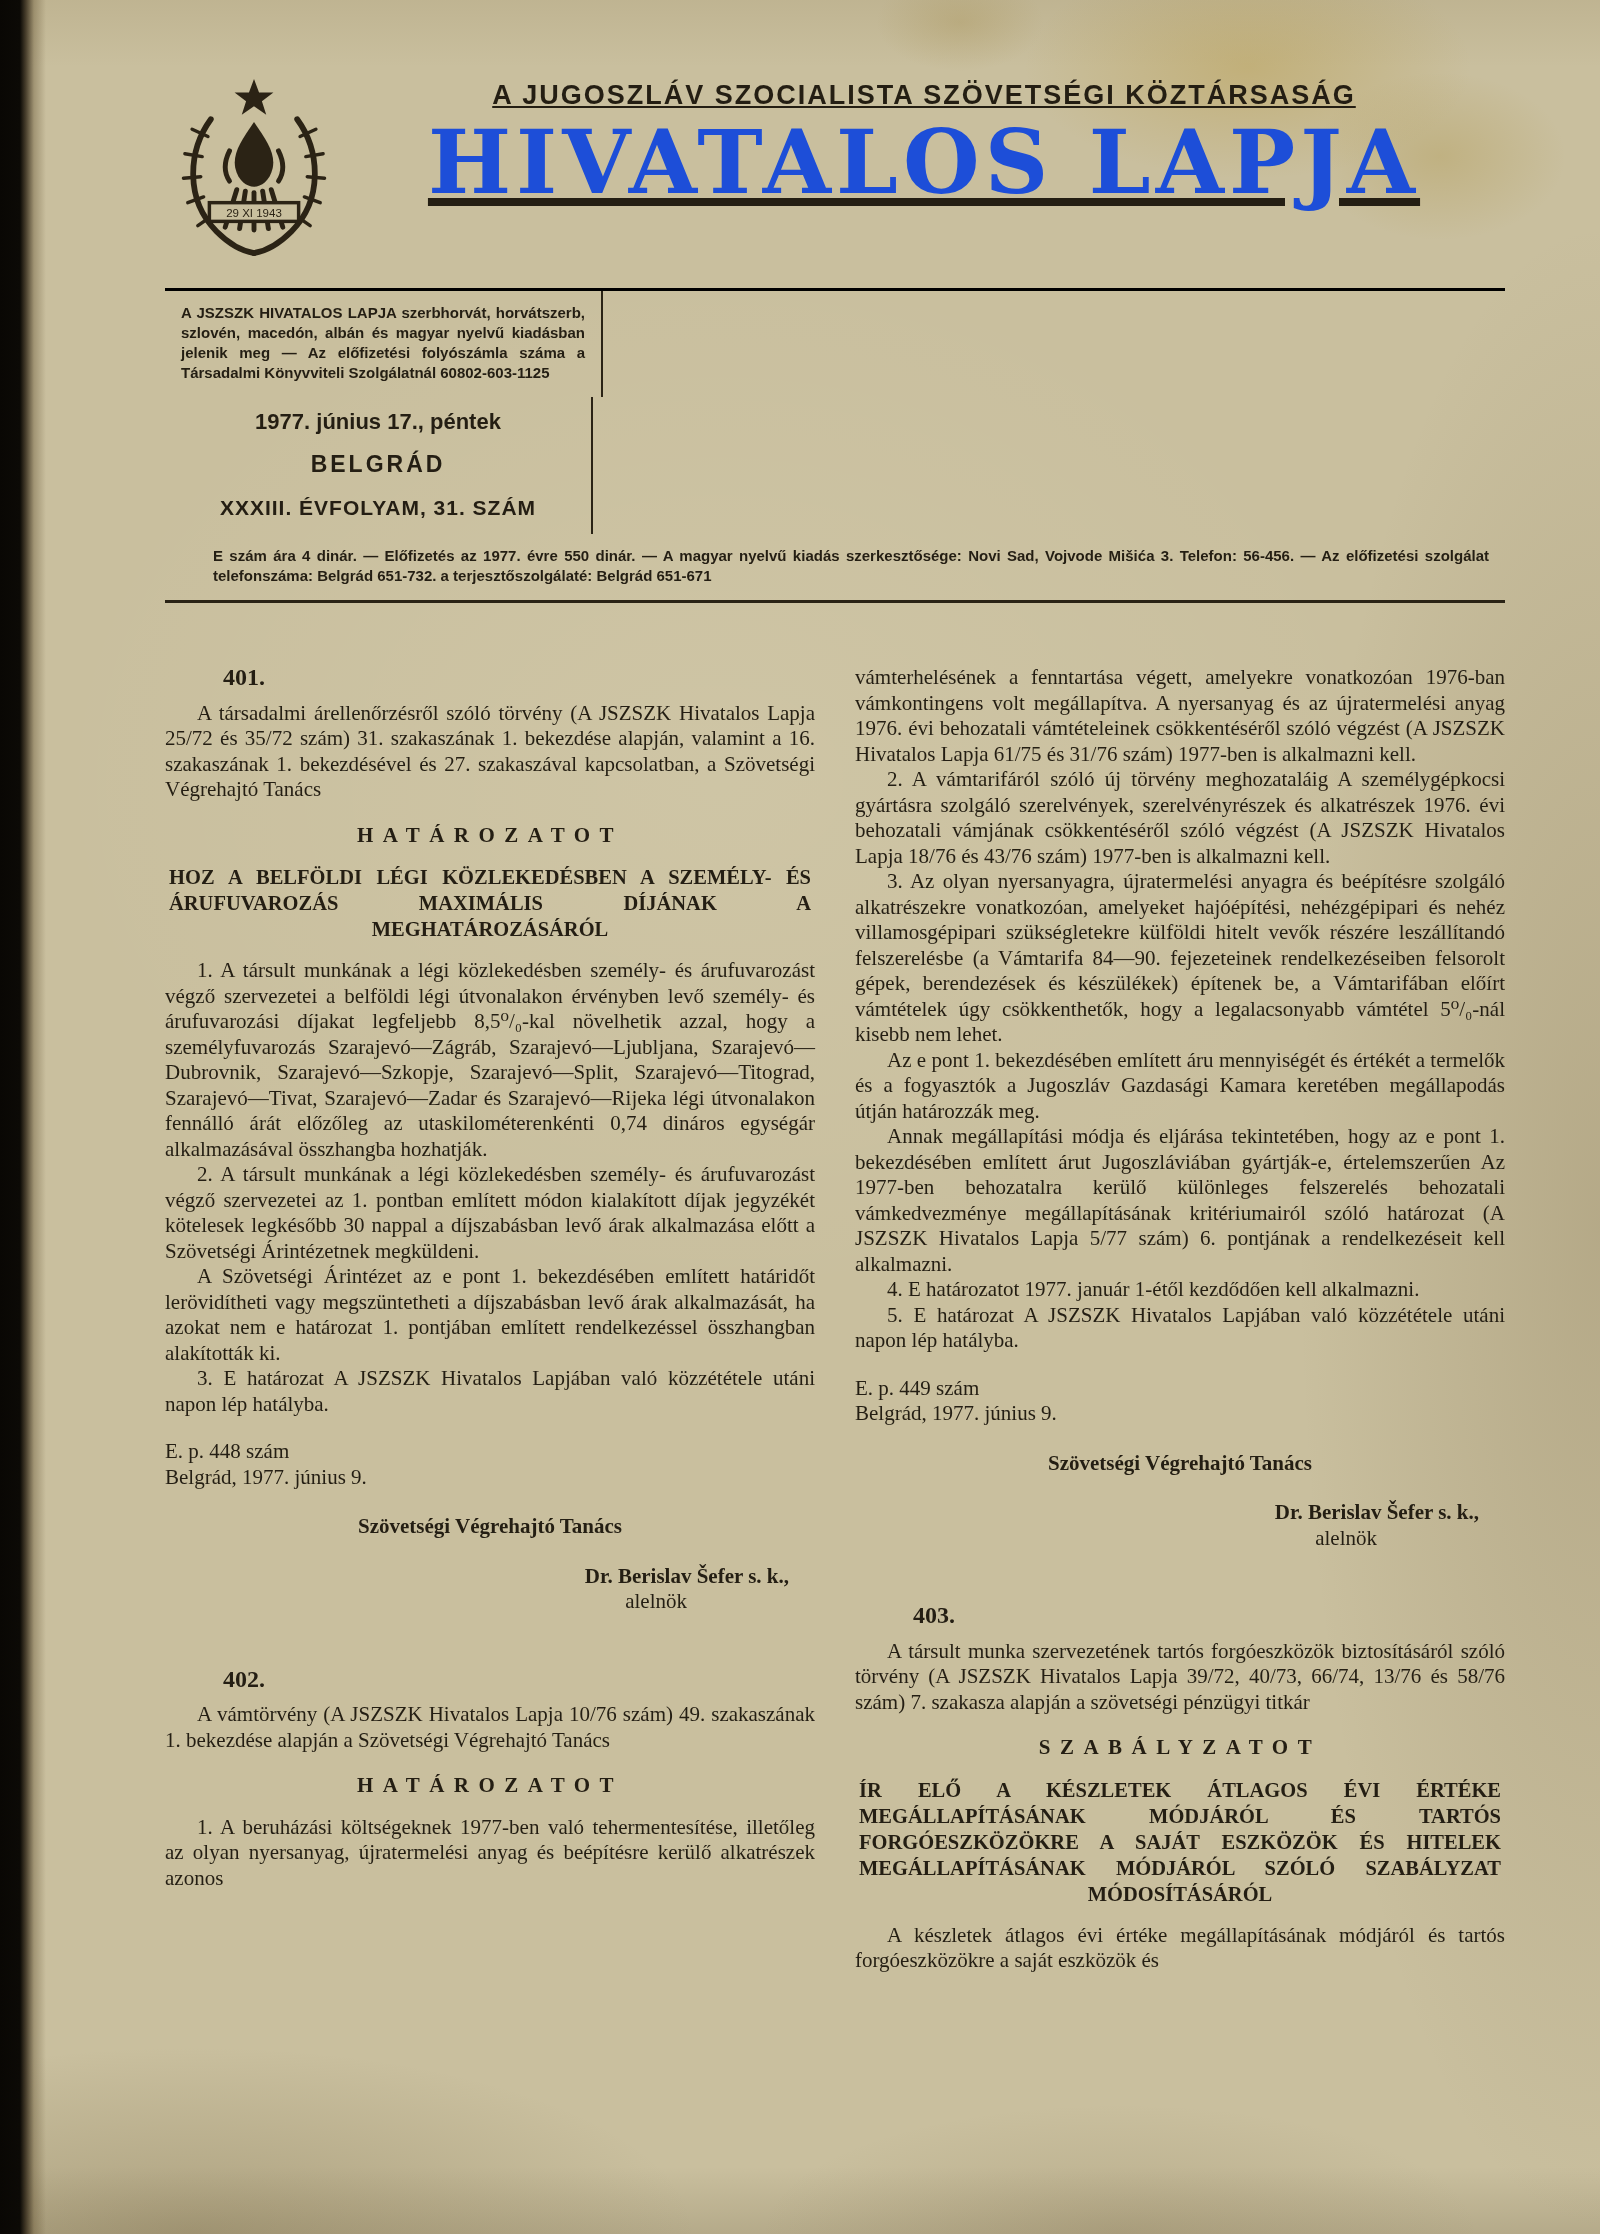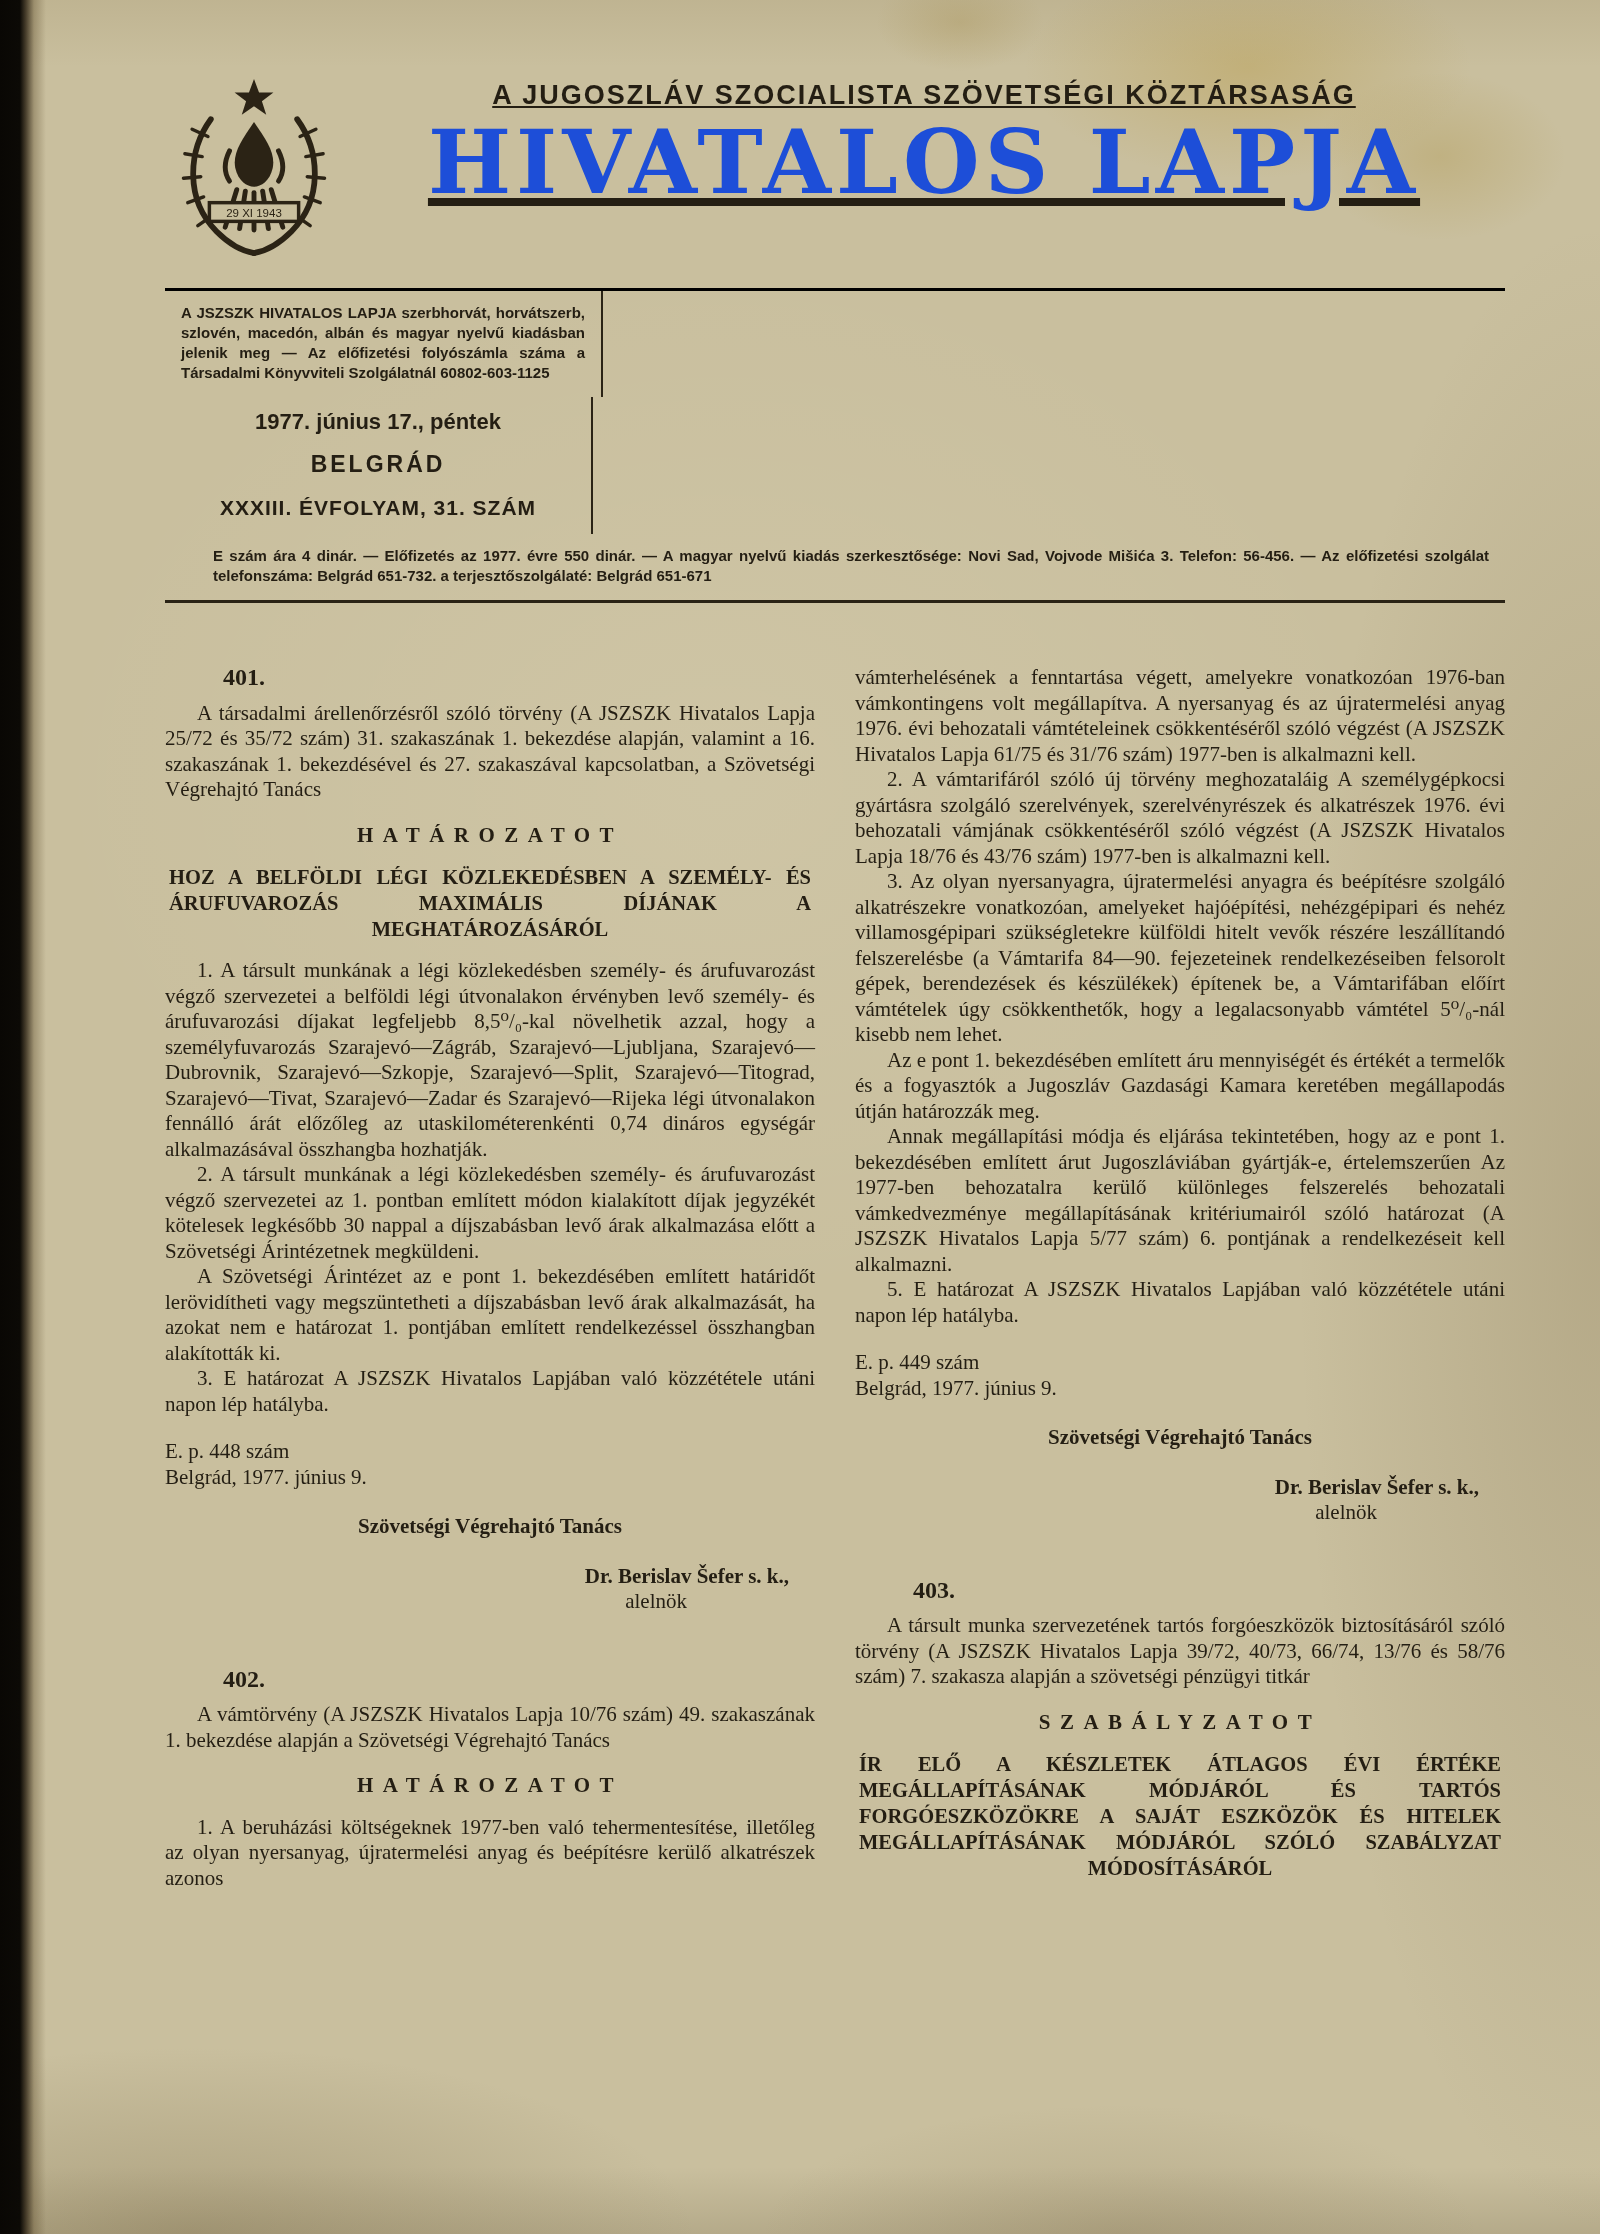--- a/index.html
+++ b/index.html
@@ -170,31 +170,33 @@
       </div>
 
       <div class="col">
 
         <section class="article">
           <p class="para-cont">vámterhelésének a fenntartása végett, amelyekre vonatkozóan 1976-ban vámkontingens volt megállapítva. A nyersanyag és az újratermelési anyag 1976. évi behozatali vámtételeinek csökkentéséről szóló végzést (A JSZSZK Hivatalos Lapja 61/75 és 31/76 szám) 1977-ben is alkalmazni kell.</p>
           <p class="para">2. A vámtarifáról szóló új törvény meghozataláig A személygépkocsi gyártásra szolgáló szerelvények, szerelvényrészek és alkatrészek 1976. évi behozatali vámjának csökkentéséről szóló végzést (A JSZSZK Hivatalos Lapja 18/76 és 43/76 szám) 1977-ben is alkalmazni kell.</p>
           <p class="para">3. Az olyan nyersanyagra, újratermelési anyagra és beépítésre szolgáló alkatrészekre vonatkozóan, amelyeket hajóépítési, nehézgépipari és nehéz villamosgépipari szükségletekre külföldi hitelt vevők részére leszállítandó felszerelésbe (a Vámtarifa 84—90. fejezeteinek rendelkezéseiben felsorolt gépek, berendezések és készülékek) építenek be, a Vámtarifában előírt vámtételek úgy csökkenthetők, hogy a legalacsonyabb vámtétel 5⁰/₀-nál kisebb nem lehet.</p>
           <p class="para">Az e pont 1. bekezdésében említett áru mennyiségét és értékét a termelők és a fogyasztók a Jugoszláv Gazdasági Kamara keretében megállapodás útján határozzák meg.</p>
           <p class="para">Annak megállapítási módja és eljárása tekintetében, hogy az e pont 1. bekezdésében említett árut Jugoszláviában gyártják-e, értelemszerűen Az 1977-ben behozatalra kerülő különleges felszerelés behozatali vámkedvezménye megállapításának kritériumairól szóló határozat (A JSZSZK Hivatalos Lapja 5/77 szám) 6. pontjának a rendelkezéseit kell alkalmazni.</p>
+          <p class="para">4. E határozatot 1977. január 1-étől kezdődően kell alkalmazni.</p>
           <p class="para">5. E határozat A JSZSZK Hivatalos Lapjában való közzététele utáni napon lép hatályba.</p>
           <p class="ep">E. p. 449 szám</p>
           <p class="place">Belgrád, 1977. június 9.</p>
           <div class="council">Szövetségi Végrehajtó Tanács</div>
           <div class="sig-name">Dr. Berislav Šefer s. k.,</div>
           <div class="sig-title">alelnök</div>
         </section>
 
         <section class="article">
           <div class="art-number">403.</div>
           <p class="para">A társult munka szervezetének tartós forgóeszközök biztosításáról szóló törvény (A JSZSZK Hivatalos Lapja 39/72, 40/73, 66/74, 13/76 és 58/76 szám) 7. szakasza alapján a szövetségi pénzügyi titkár</p>
           <div class="decree-word">SZABÁLYZATOT</div>
           <div class="subject">ÍR ELŐ A KÉSZLETEK ÁTLAGOS ÉVI ÉRTÉKE MEGÁLLAPÍTÁSÁNAK MÓDJÁRÓL ÉS TARTÓS FORGÓESZKÖZÖKRE A SAJÁT ESZKÖZÖK ÉS HITELEK MEGÁLLAPÍTÁSÁNAK MÓDJÁRÓL SZÓLÓ SZABÁLYZAT MÓDOSÍTÁSÁRÓL</div>
+          <p class="para">A készletek átlagos évi értéke megállapításának módjáról és tartós forgóeszközökre a saját eszközök és</p>
         </section>
       </div>
 
     </div>
   </div>
 </div>
 
 </body></html>

